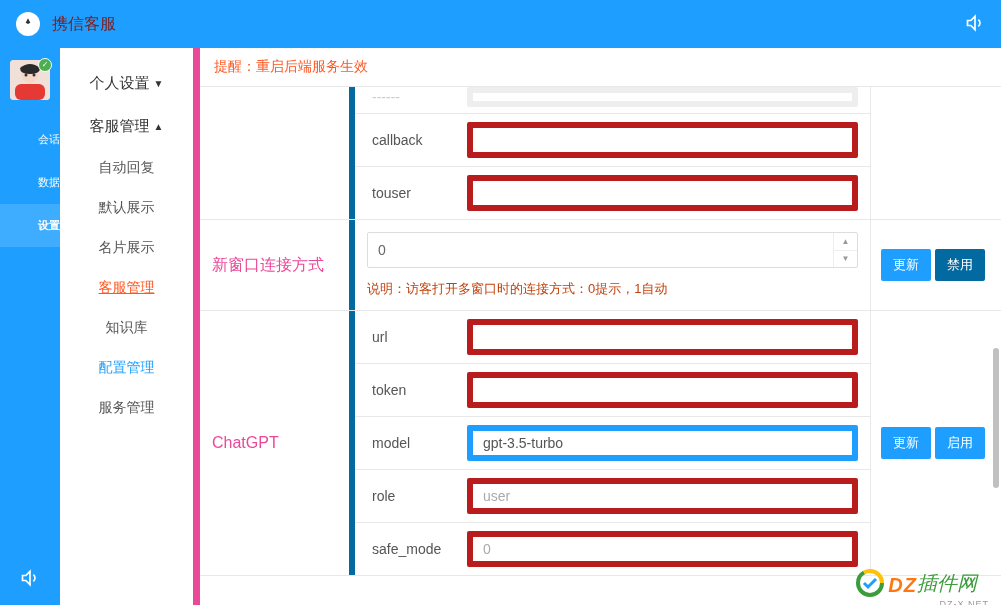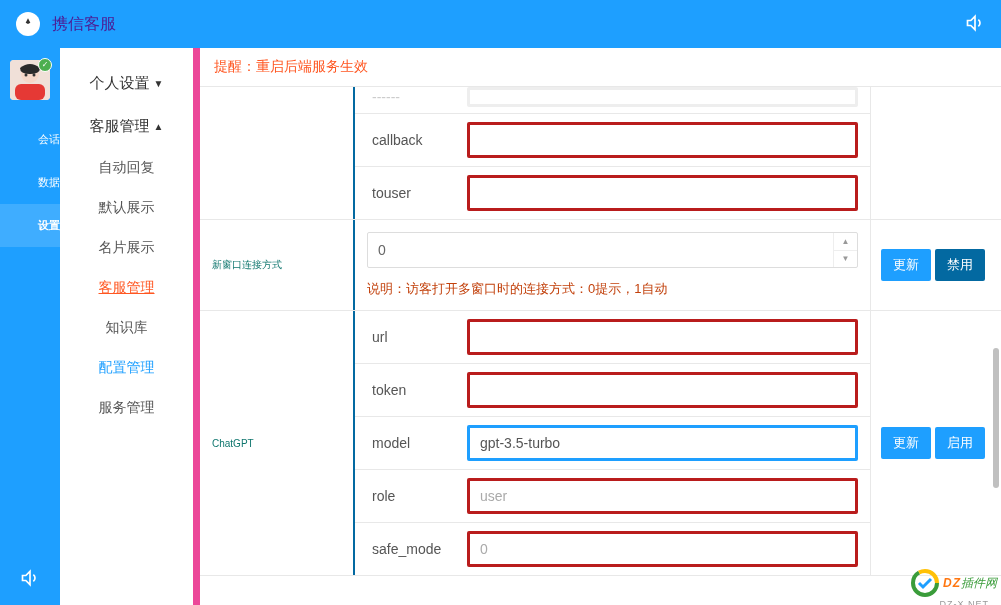--- a/index.html
+++ b/index.html
@@ -1,17 +1,17 @@
 <!DOCTYPE html>
 <html><head>
 <meta charset="utf-8">
 <style>
 *{box-sizing:border-box;margin:0;padding:0}
 body{font-family:"Microsoft YaHei","PingFang SC",Arial,sans-serif;font-size:14px;color:#333;background:#fff;width:1001px;height:605px;overflow:hidden;position:relative}
-.topbar{height:48px;background:#1e9fff;display:flex;align-items:center;padding:0 16px;color:#4c1d95}
+.topbar{height:48px;background:#1e9fff;display:flex;align-items:center;padding:0 16px;color:#7f1d1d}
 .top-logo{width:24px;height:24px;border-radius:50%;background:#fff;display:flex;align-items:center;justify-content:center;margin-right:12px}
 .top-title{font-size:16px;flex:1}
 .speaker-icon{width:20px;height:20px}
 .container{display:flex;height:557px}
 .leftbar{width:60px;background:#1e9fff;color:#fff;display:flex;flex-direction:column;align-items:center;position:relative}
 .avatar-wrap{position:relative;margin:12px 0 18px}
 .avatar{width:40px;height:40px;border-radius:4px;background:#e6e6e6;overflow:hidden}
 .avatar svg{width:40px;height:40px}
 .online-dot{position:absolute;top:-2px;right:-2px;width:14px;height:14px;border-radius:50%;background:#4caf50;border:1.5px solid #fff;display:flex;align-items:center;justify-content:center}
 .online-dot:after{content:"✓";font-size:8px;color:#fff;line-height:1}
@@ -23,41 +23,41 @@
 .mid-caret{margin-left:4px;font-size:10px}
 .mid-item{text-align:center;padding:11px 0;font-size:14px;color:#555;cursor:pointer}
 .mid-item.active{color:#ff5722;text-decoration:underline}
 .mid-item.current{color:#1e9fff}
 .main{flex:1;overflow:hidden;position:relative}
 .notice{padding:10px 14px;font-size:14px}
 .notice-label{color:#ff5722}
 .notice-text{color:#ff5722;font-weight:500}
 .content{height:500px;overflow-y:auto;border-top:1px solid #e8e8e8}
 .group-row{display:flex;border-bottom:1px solid #e8e8e8}
-.group-label{width:155px;padding:16px 12px;font-size:10px;color:#0f766e;border-right:2px solid #0369a1;display:flex;align-items:center}
+.group-label{width:155px;padding:16px 12px;font-size:16px;color:#ec4899;border-right:6px solid #0369a1;display:flex;align-items:center}
 .group-body{flex:1;border-right:1px solid #e8e8e8}
 .sub-row{display:flex;align-items:center;border-bottom:1px solid #e8e8e8;padding:8px 12px;min-height:52px}
 .sub-row:last-child{border-bottom:none}
 .sub-label{width:100px;color:#555;padding-left:5px}
-.sub-input{flex:1;height:36px;border:3px solid #b91c1c;border-radius:2px;padding:0 10px;font-size:14px;color:#555;background:#fff}
+.sub-input{flex:1;height:36px;border:6px solid #b91c1c;border-radius:2px;padding:0 10px;font-size:14px;color:#555;background:#fff}
 .sub-input.focused{border-color:#1e9fff;outline:none}
 .group-actions{width:130px;display:flex;align-items:center;justify-content:flex-start;padding:0 10px;gap:4px}
 .btn{height:32px;padding:0 12px;border:none;border-radius:2px;color:#fff;font-size:13px;cursor:pointer}
 .btn-primary{background:#1e9fff}
 .btn-danger{background:#0369a1}
 .single-body{flex:1;padding:12px;border-right:1px solid #e8e8e8}
 .num-input{width:100%;height:36px;border:1px solid #ddd;border-radius:2px;padding:0 30px 0 10px;font-size:14px;color:#666;background:#fff;position:relative}
 .num-wrap{position:relative}
 .spinner{position:absolute;right:1px;top:1px;bottom:1px;width:24px;display:flex;flex-direction:column;border-left:1px solid #eee}
 .spinner span{flex:1;display:flex;align-items:center;justify-content:center;font-size:8px;color:#999;cursor:pointer}
 .spinner span:first-child{border-bottom:1px solid #eee}
 .desc{color:#c2410c;font-size:13px;margin-top:12px}
 .scrollbar{position:absolute;right:2px;top:80px;width:6px;height:380px;background:transparent}
 .scrollbar-thumb{width:6px;height:140px;background:#c0c0c0;border-radius:3px;position:absolute;top:220px}
-.watermark{position:absolute;bottom:8px;right:4px;display:flex;align-items:center;font-size:12px}
+.watermark{position:absolute;bottom:8px;right:24px;display:flex;align-items:flex-end;font-size:20px}
 .wm-logo{width:28px;height:28px;position:relative;margin-right:4px}
 .wm-text1{color:#ff7711;font-weight:600;font-style:italic;letter-spacing:1px}
 .wm-text2{color:#3a9c3a;font-weight:400;font-style:italic}
 .wm-sub{position:absolute;bottom:-4px;right:12px;font-size:9px;color:#999;letter-spacing:1px}
 </style>
 </head>
 <body>
 
 <div class="topbar">
   <div class="top-logo">

